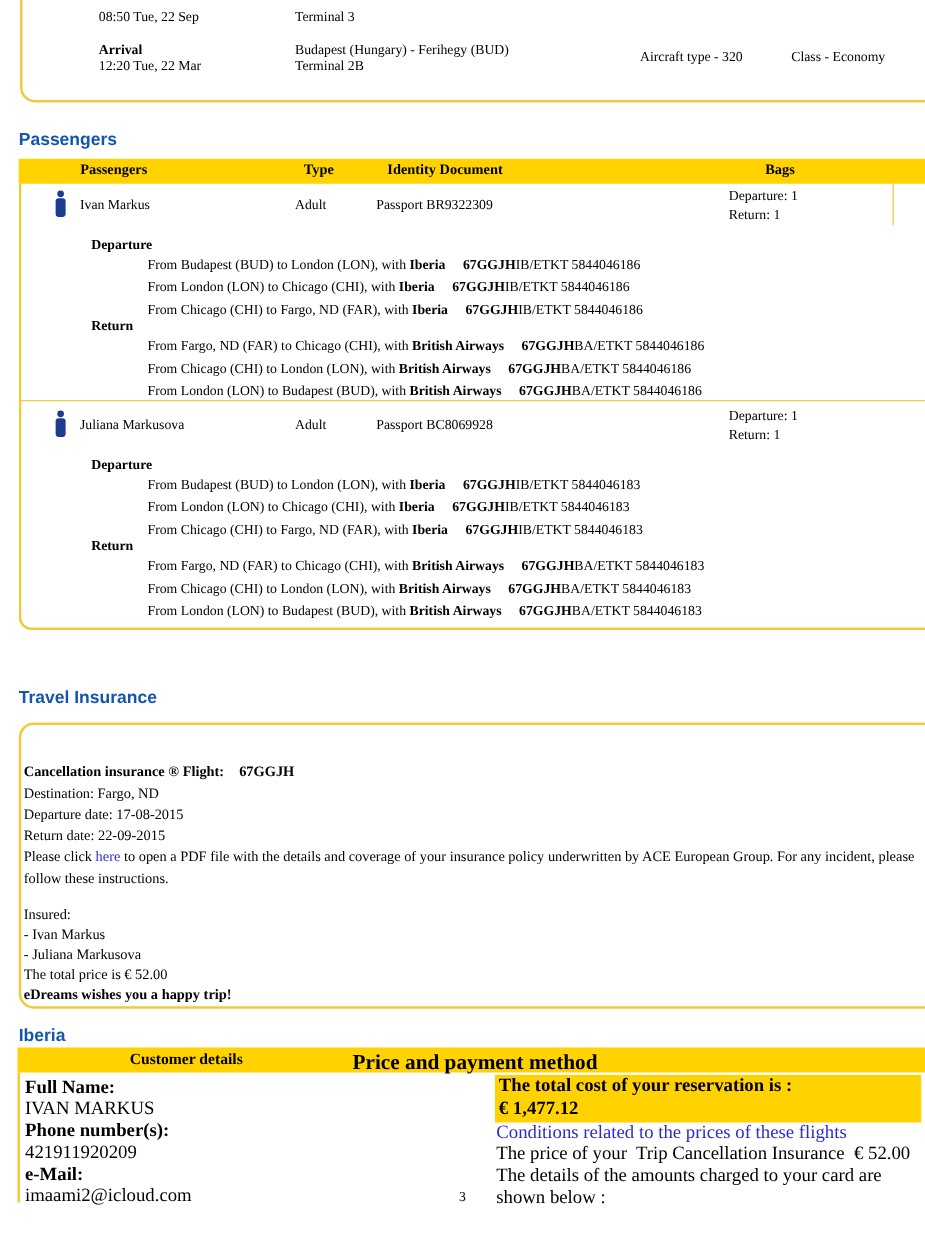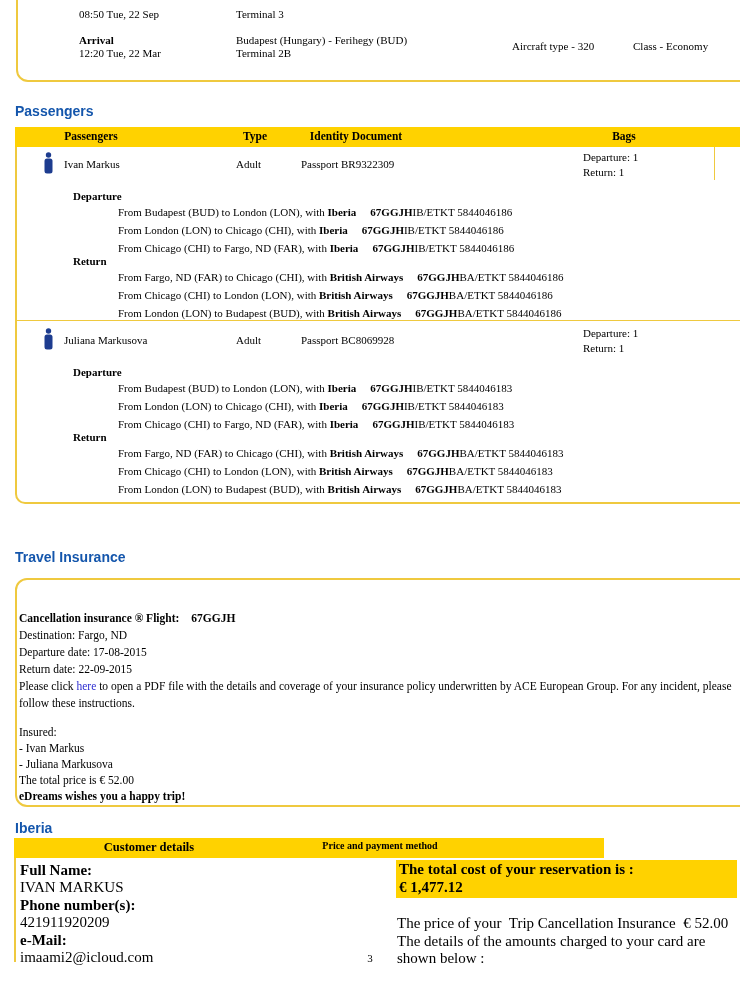--- a/index.html
+++ b/index.html
@@ -105,33 +105,34 @@
   <div class="insline" style="top:663px">Return date: 22-09-2015</div>
   <div class="insline" style="top:680px"><span>Please click </span><a class="link">here</a><span> to open a PDF file with the details and coverage of your insurance policy underwritten by ACE European Group. For any incident, please</span></div>
   <div class="insline" style="top:697px">follow these instructions.</div>
   <div class="insline" style="top:726px">Insured:</div>
   <div class="insline" style="top:742px">- Ivan Markus</div>
   <div class="insline" style="top:758px">- Juliana Markusova</div>
   <div class="insline" style="top:774px">The total price is € 52.00</div>
   <div class="insline b" style="top:790px">eDreams wishes you a happy trip!</div>
 
   <div class="sec-h" style="top:820px">Iberia</div>
-  <div class="ybar" style="top:838px;left:14px;width:590px">
+  <div class="ybar" style="top:838px;left:14px;width:726px">
     <span class="ybh" style="left:135px;font-size:12.5px;top:2px">Customer details</span>
-    <span class="ybh" style="left:366px;font-size:10px;top:2px">Price and payment method</span>
+    <span class="ybh" style="left:366px;font-size:17px;top:2px">Price and payment method</span>
   </div>
   <div class="payleft"></div>
 
   <div class="abs b pay" style="left:20px;top:862px">Full Name:</div>
   <div class="abs pay" style="left:20px;top:879px">IVAN MARKUS</div>
   <div class="abs b pay" style="left:20px;top:897px">Phone number(s):</div>
   <div class="abs pay" style="left:20px;top:914px">421911920209</div>
   <div class="abs b pay" style="left:20px;top:932px">e-Mail:</div>
   <div class="abs pay" style="left:20px;top:949px">imaami2@icloud.com</div>
 
   <div class="hl"></div>
   <div class="abs b pay" style="left:399px;top:861px">The total cost of your reservation is :</div>
   <div class="abs b pay" style="left:399px;top:879px">€ 1,477.12</div>
+  <a class="abs pay link" style="left:397px;top:898px">Conditions related to the prices of these flights</a>
   <div class="abs pay" style="left:397px;top:915px;white-space:pre">The price of your  Trip Cancellation Insurance  € 52.00</div>
   <div class="pay" style="position:absolute;left:397px;top:933px;width:341px;line-height:17px">The details of the amounts charged to your card are shown below :</div>
 
   <div class="pagecenter">3</div>
 </div>
 
 </body></html>

